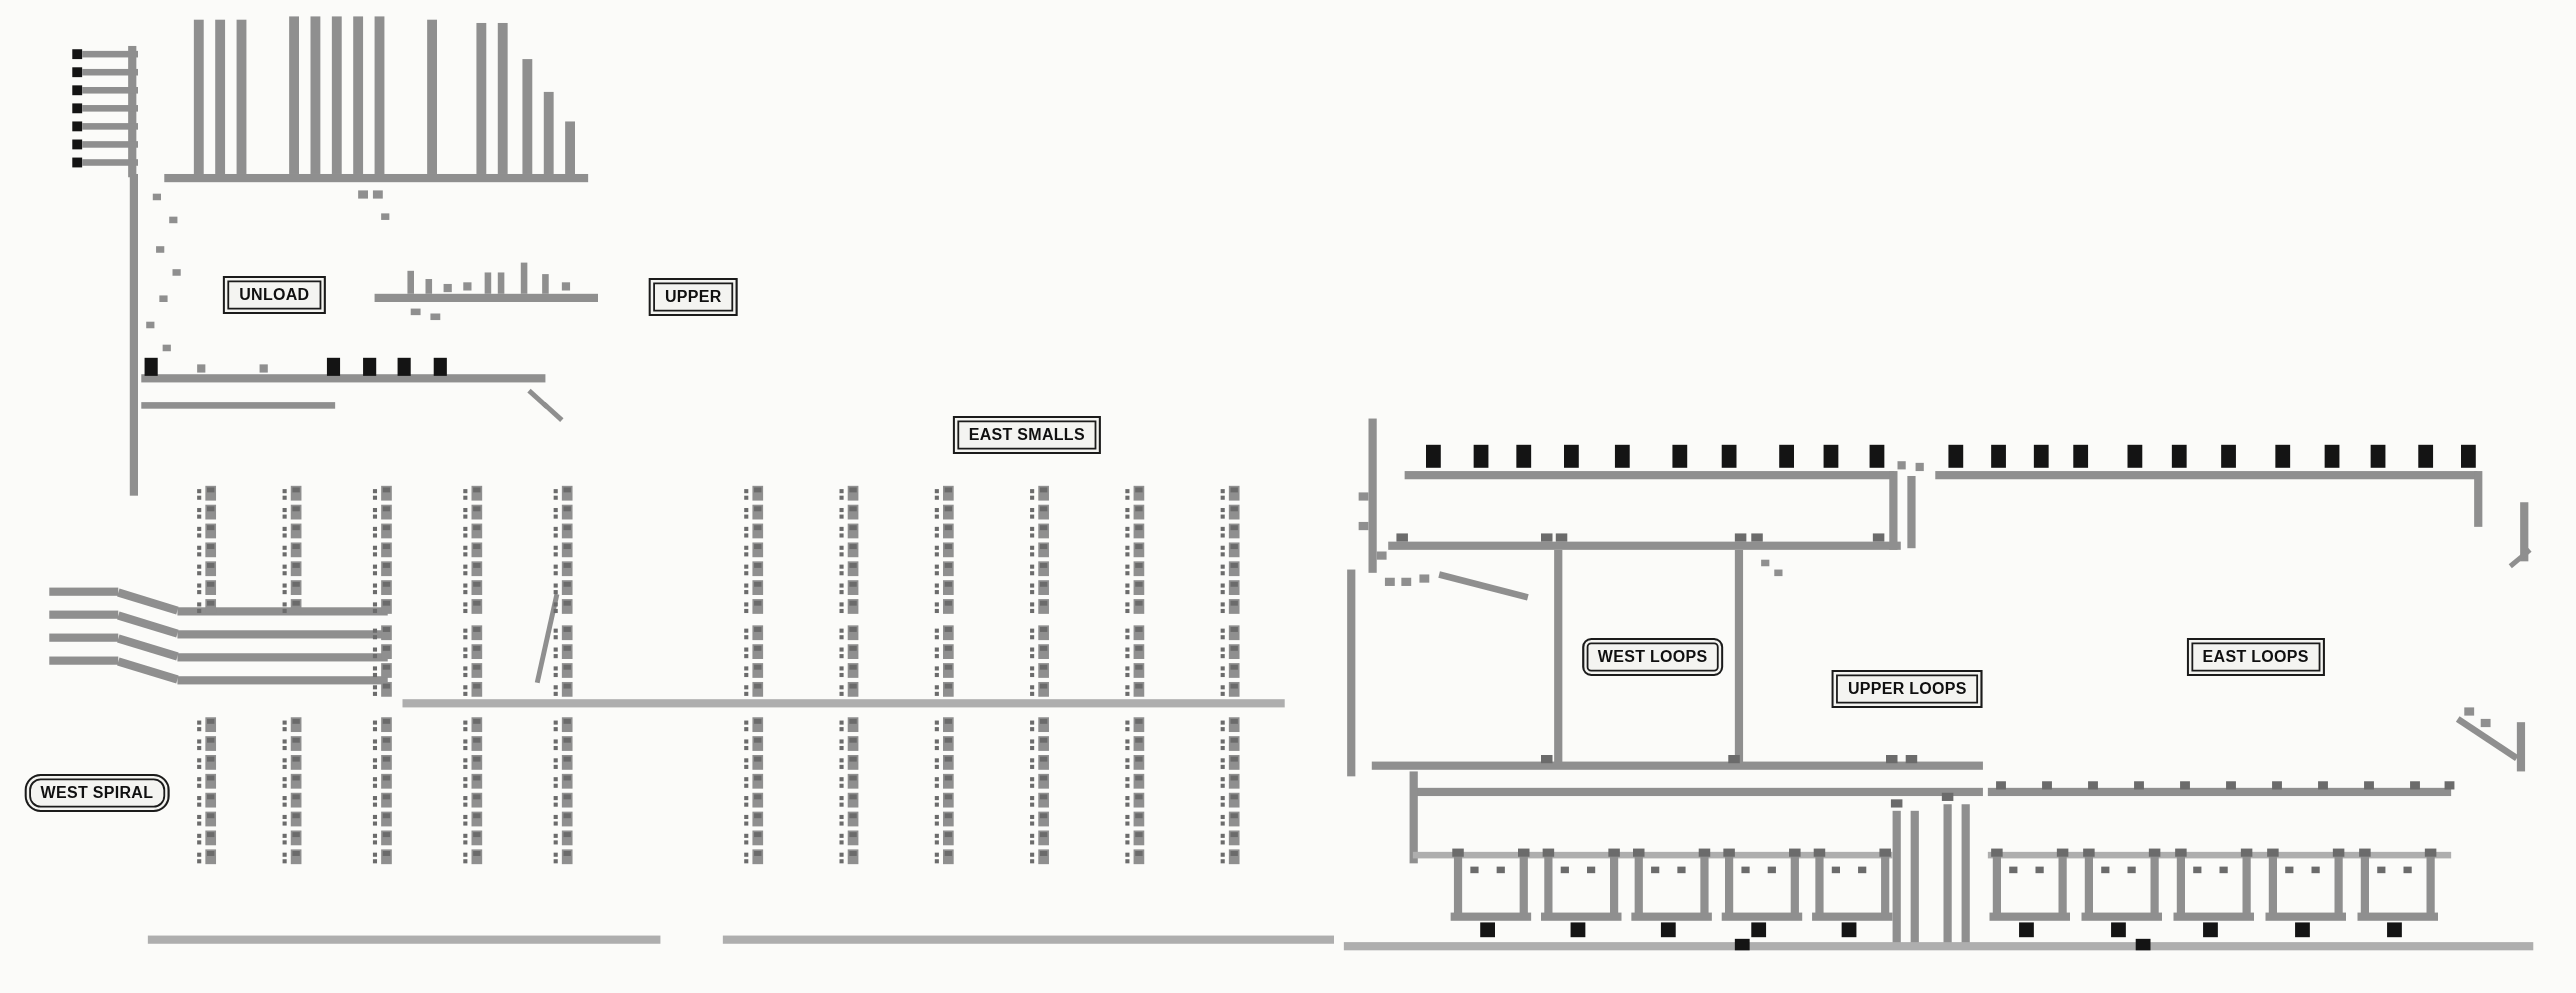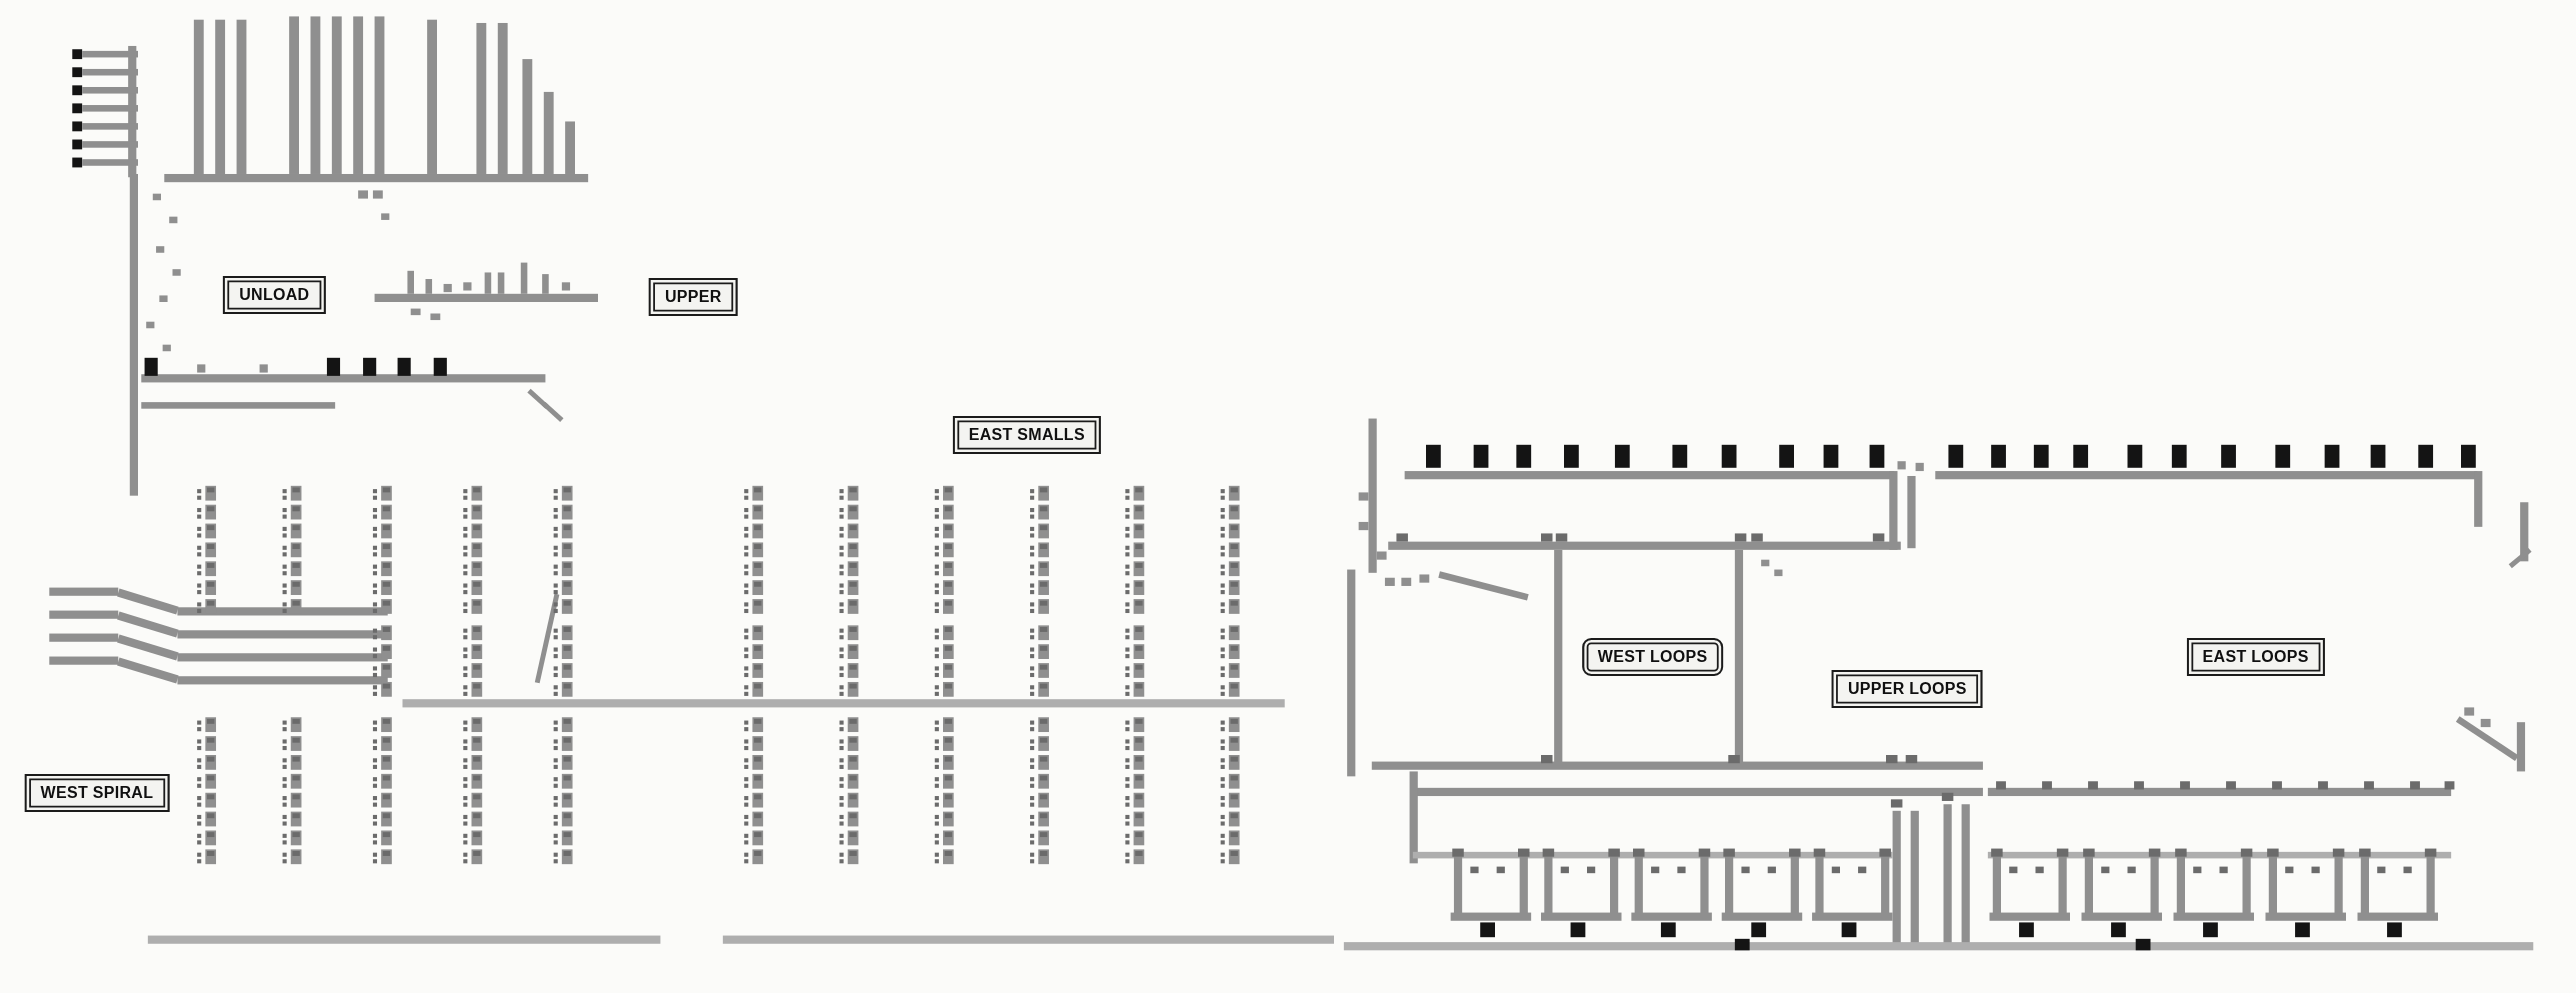--- a/index.html
+++ b/index.html
@@ -1083,19 +1083,19 @@
       <rect x="1453" y="562" width="9" height="9" fill="#141414"></rect>
       <rect x="1436" y="517" width="7" height="5" fill="#6b6b6b"></rect>
       <rect x="1476" y="517" width="7" height="5" fill="#6b6b6b"></rect>
       <rect x="1447" y="528" width="5" height="4" fill="#6b6b6b"></rect>
       <rect x="1463" y="528" width="5" height="4" fill="#6b6b6b"></rect>
     </svg>
   <div class="labels-layer">
       <div class="zone-label" style="left: 10.6505%; top: 29.7521%;">UNLOAD</div>
       <div class="zone-label" style="left: 26.9133%; top: 29.9174%;">UPPER</div>
       <div class="zone-label" style="left: 39.8597%; top: 43.8017%;">EAST SMALLS</div>
-      <div class="zone-label" style="left: 3.76276%; top: 79.8347%;">WEST SPIRAL</div>
+      <div class="zone-label" style="left: 3.76276%; top: 79.8347%; border-radius: 16px;">WEST SPIRAL</div>
       <div class="zone-label" style="left: 64.1582%; top: 66.1157%; border-radius: 9px;">WEST LOOPS</div>
       <div class="zone-label" style="left: 74.0434%; top: 66.1157%; margin-top: 32px;">UPPER LOOPS</div>
       <div class="zone-label" style="left: 87.5638%; top: 66.1157%;">EAST LOOPS</div>
     </div>
 </div>
 
 
 </body></html>

